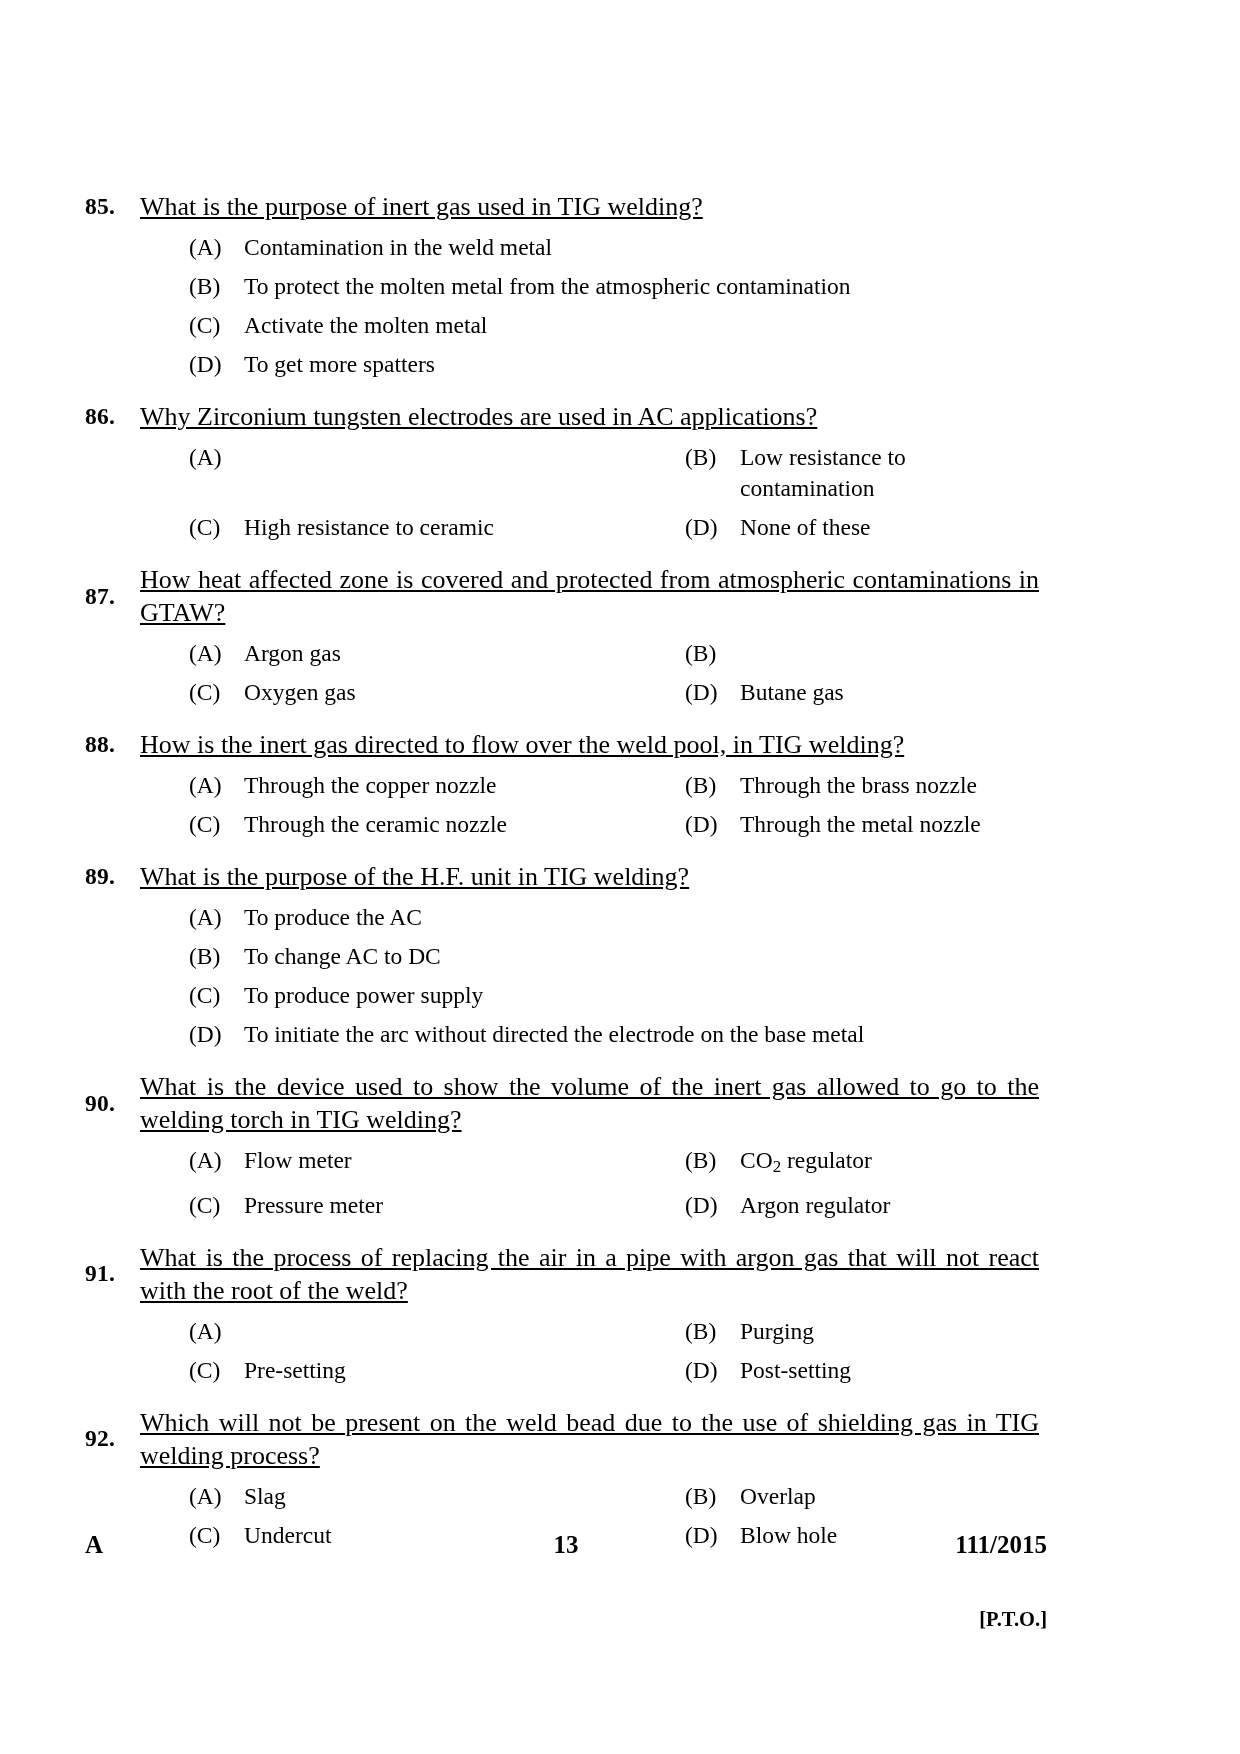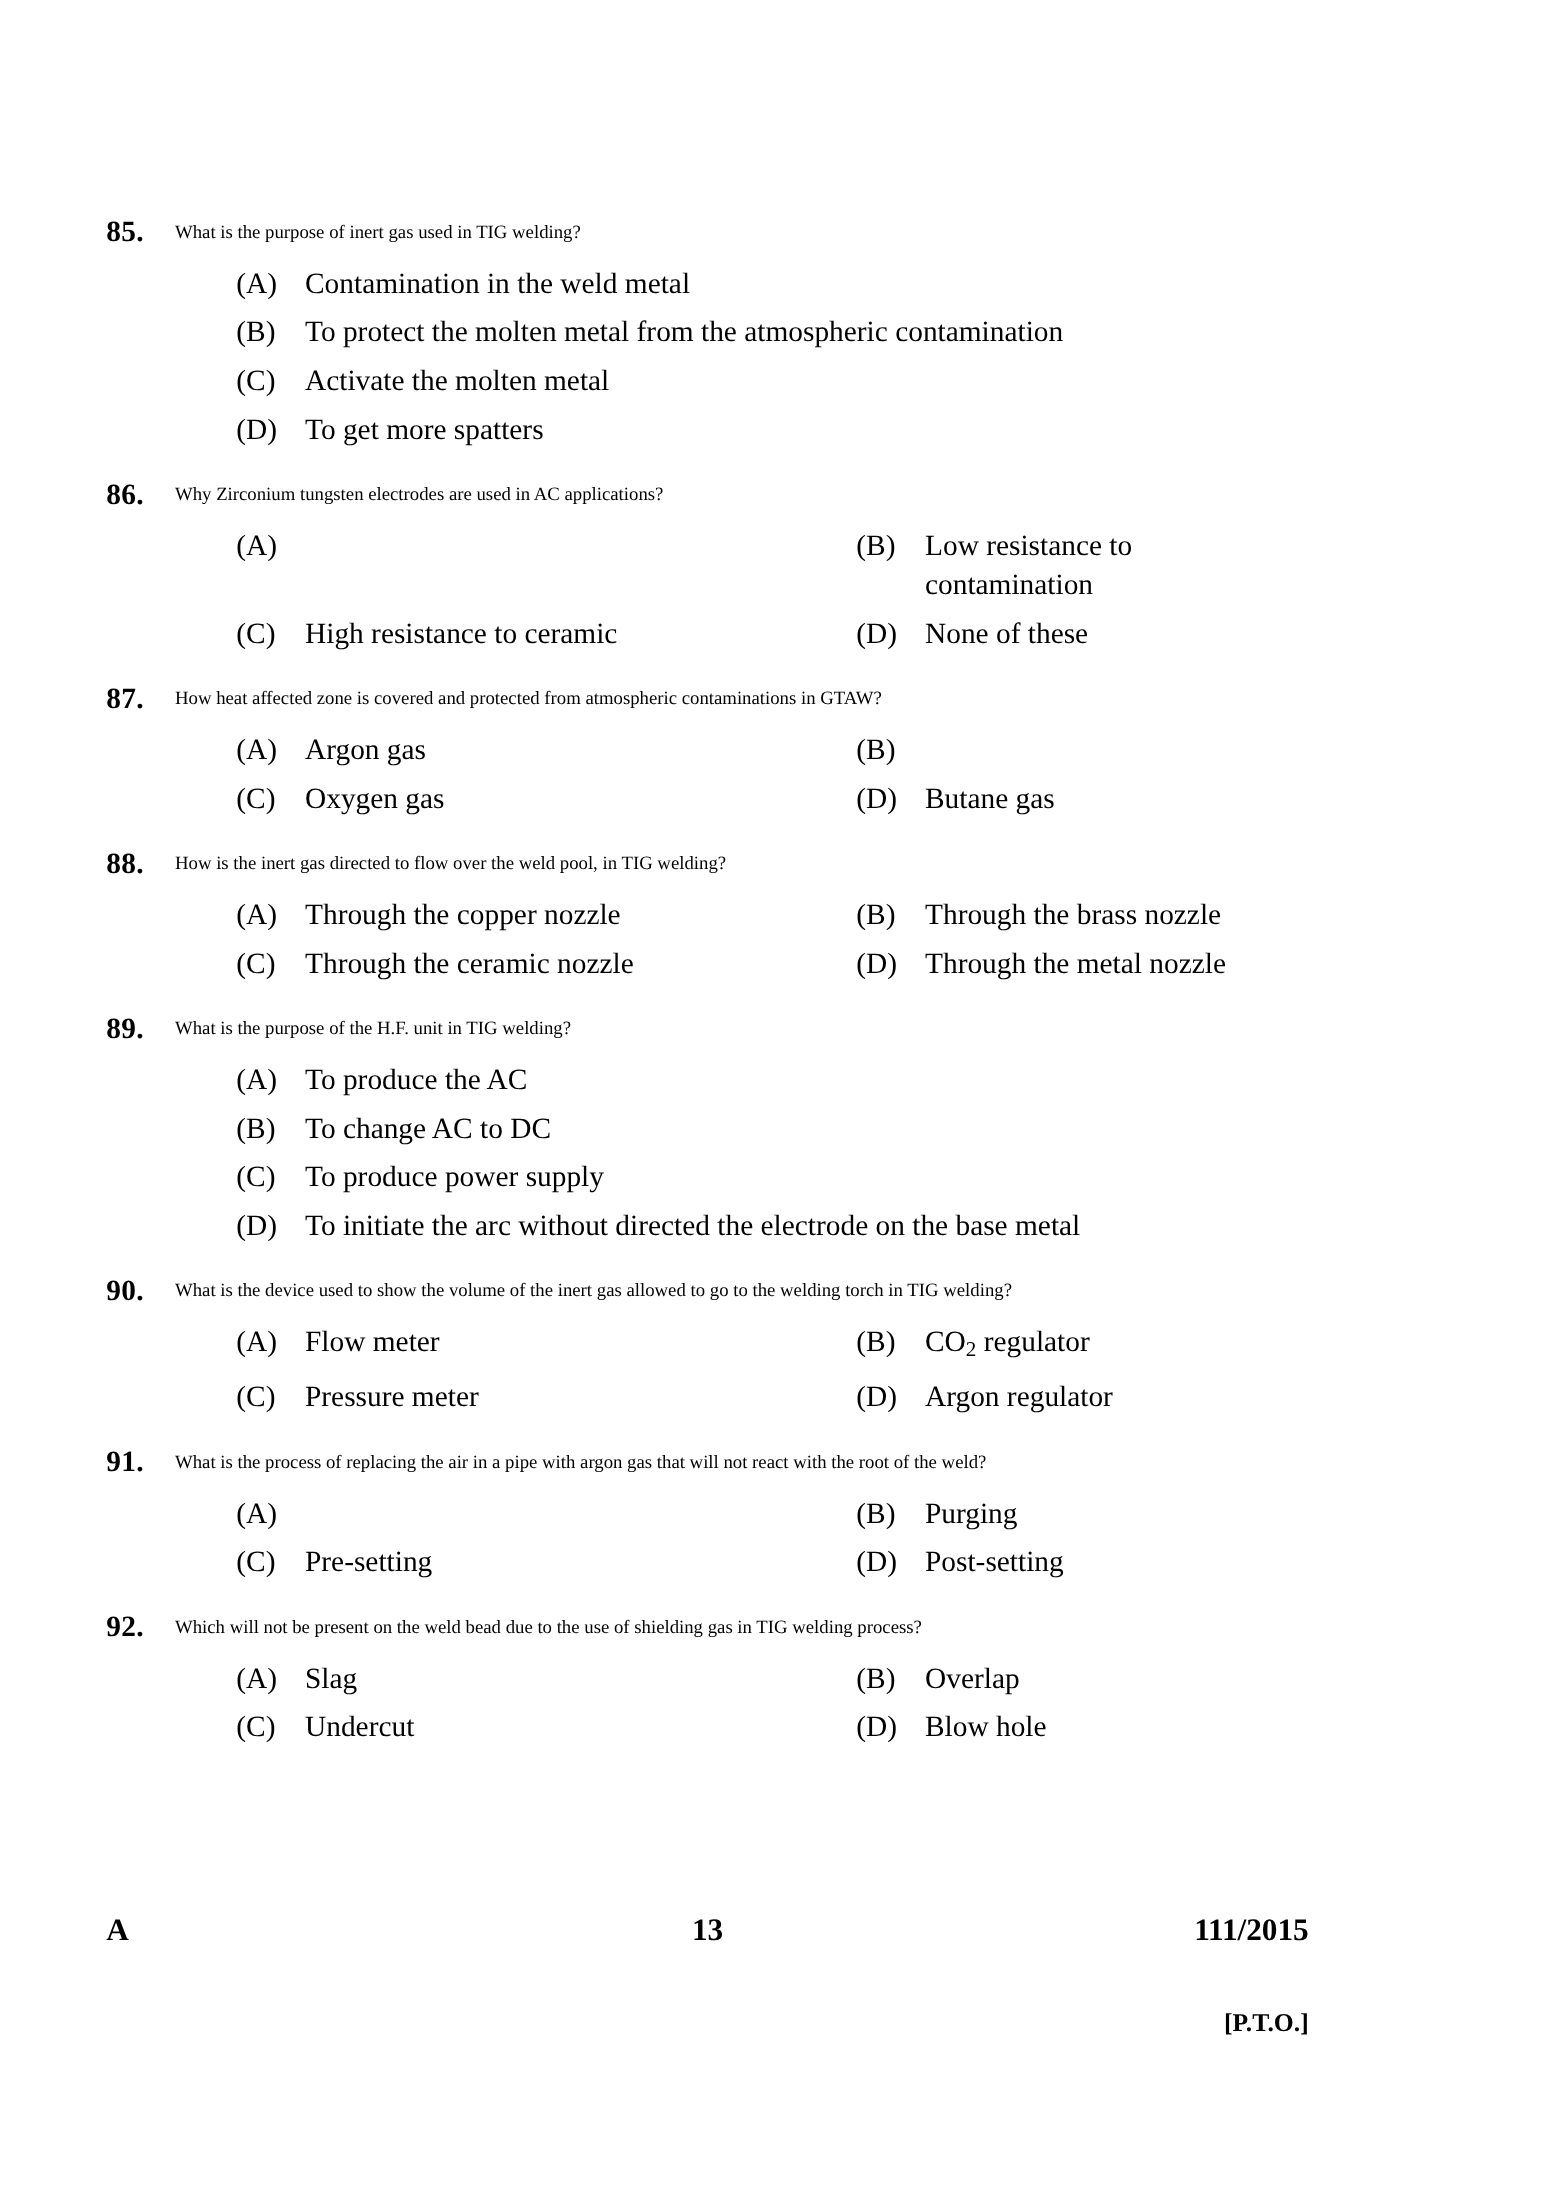--- a/index.html
+++ b/index.html
@@ -35,36 +35,38 @@
 
   
   .question {
     display: block;
     margin-bottom: 20px;
   }
 
   .q-head {
     display: flex;
     align-items: center;
+    margin-top: 20px;
   }
   .q-num {
     width: 55px;
     flex: 0 0 55px;
     font-weight: bold;
     font-size: 23.5px;
     line-height: 33px;
     letter-spacing: 0.2px;
   }
   .q-text {
     flex: 1 1 auto;
-    font-size: 15px;
+    font-size: 26px;
     line-height: 33px;
     text-align: justify;
     text-justify: inter-word;
     padding-right: 6px;
+    text-decoration: underline;
   }
 
   
   .options {
     margin-top: 9px;
     margin-left: 104px;  
   }
   .opt-row {
     display: flex;
     align-items: flex-start;

